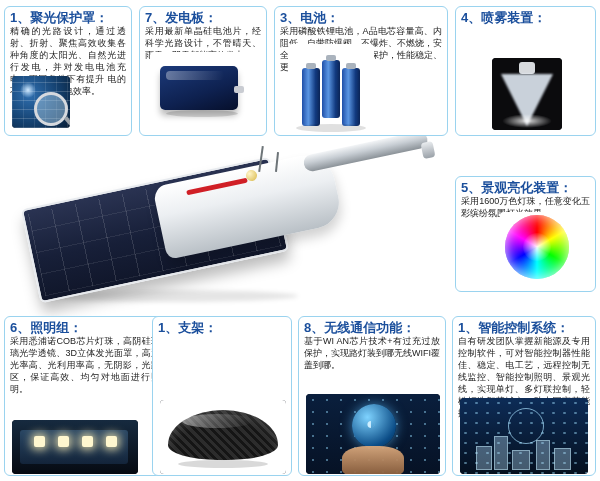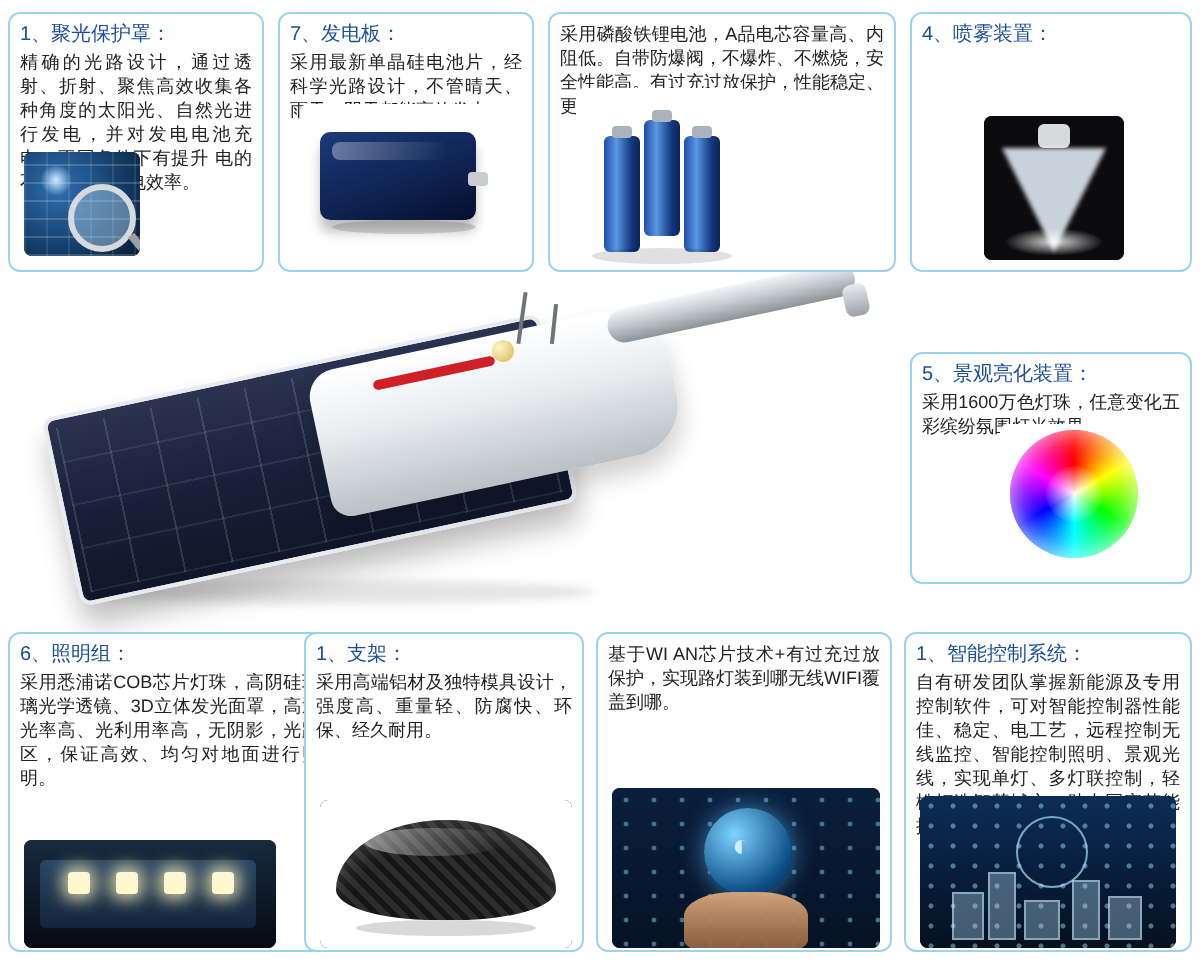--- a/index.html
+++ b/index.html
@@ -15,22 +15,22 @@
   
   .card{
     position:absolute;
     box-sizing:border-box;
     border:1px solid #9ad3ef;
     border-radius:6px;
     background:#ffffff;
     padding:4px 5px;
   }
   .card .title{
-    font-size:10px;
-    font-weight:normal;
+    font-size:13px;
+    font-weight:bold;
     color:#1b4f9c;
     line-height:13px;
     margin-bottom:1px;
   }
   .card .body{
     font-size:9px;
     color:#222;
     line-height:12px;
     text-align:justify;
   }
@@ -232,20 +232,21 @@
     <div class="body">采用最新单晶硅电池片，经科学光路设计，不管晴天、雨天、阴天都能高效发电。</div>
   </div>
   <div class="thumb" id="t2">
     <div class="bat">
         <div class="tab"></div>
       </div>
     <div class="shadow"></div>
   </div>
 
   <div class="card" id="c3">
+    <div class="title">3、电池：</div>
     <div class="body">采用磷酸铁锂电池，A品电芯容量高、内阻低。自带防爆阀，不爆炸、不燃烧，安全性能高。有过充过放保护，性能稳定、更长续航能力。</div>
   </div>
   <div class="thumb" id="t3">
     <div class="cell c1"></div>
       <div class="cell c2"></div>
       <div class="cell c3"></div>
     <div class="shadow"></div>
   </div>
 
   <div class="card" id="c4">
@@ -274,30 +275,30 @@
     <div class="bg"></div>
       <div class="board"></div>
     <div class="chip k1"></div>
       <div class="chip k2"></div>
       <div class="chip k3"></div>
       <div class="chip k4"></div>
   </div>
 
   <div class="card" id="c7">
     <div class="title">1、支架：</div>
-    <div class="body">采用高端铝材及独特模具设计，强度高、重量轻、防腐快、环保、经久耐用。</div>
   </div>
   <div class="thumb" id="t7">
     <div class="bg"></div>
       <div class="part"></div>
       <div class="gloss"></div>
       <div class="shadow"></div>
   </div>
 
   <div class="card" id="c8">
+    <div class="title">8、无线通信功能：</div>
     <div class="body">基于WI AN芯片技术+有过充过放保护，实现路灯装到哪无线WIFI覆盖到哪。</div>
   </div>
   <div class="thumb" id="t8">
     <div class="bg"></div>
       <div class="dots"></div>
       <div class="globe"></div>
     <div class="wifi">◐</div>
     <div class="hand"></div>
   </div>
 

